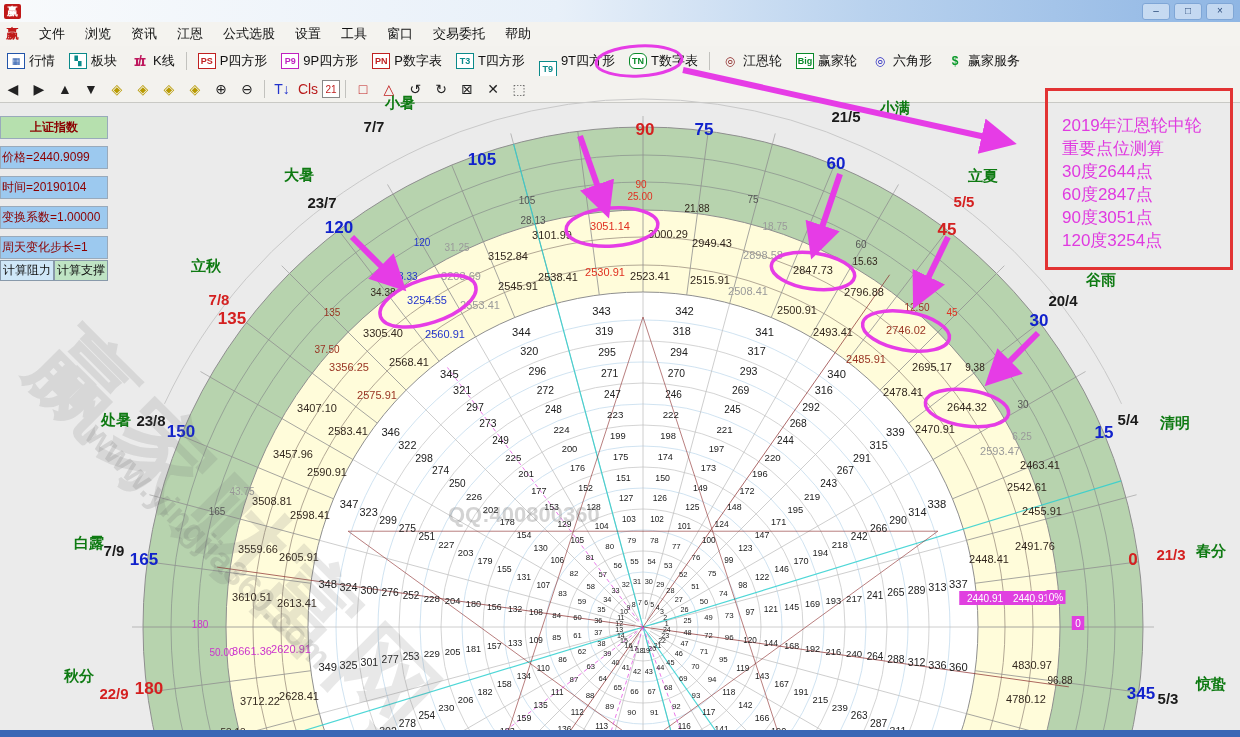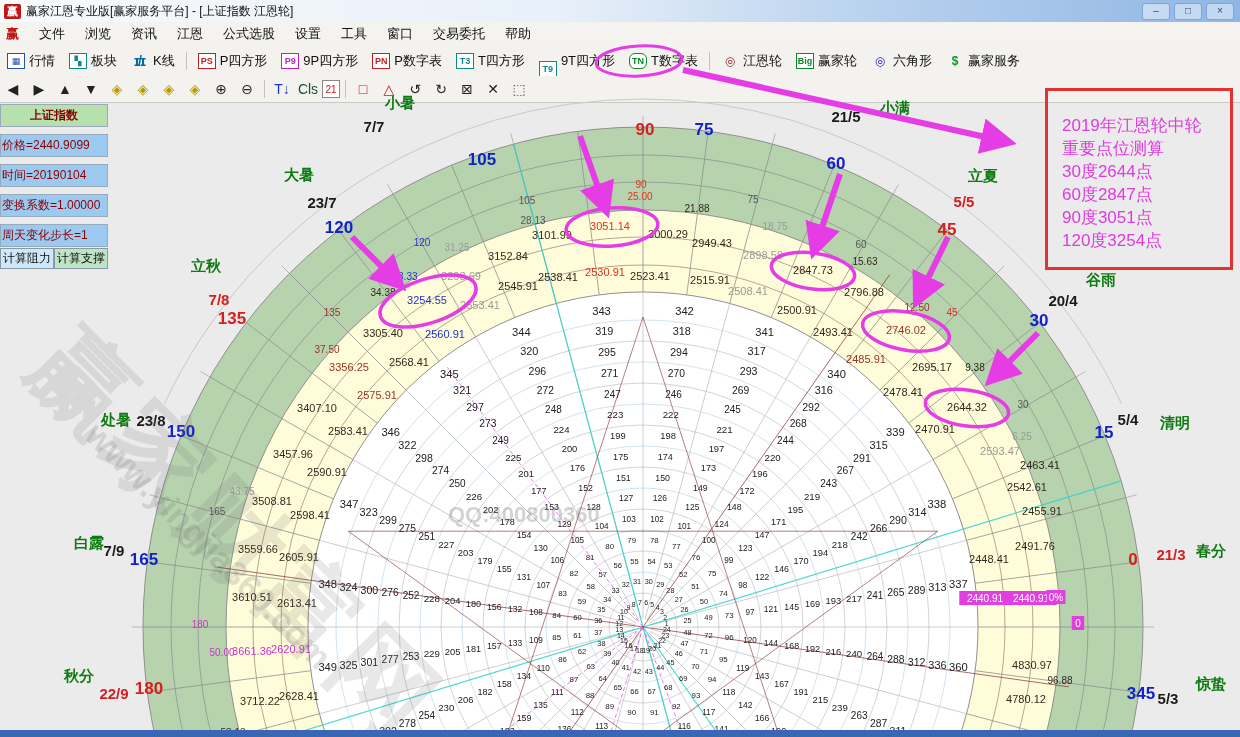--- a/index.html
+++ b/index.html
@@ -22,21 +22,21 @@
     display:flex;align-items:center;font-size:13px;color:#111;border-bottom:1px solid #d4d4d0;}
   .tb1item{display:flex;align-items:center;gap:4px;padding:0 7px;height:24px;}
   .tbicon{display:inline-block;min-width:16px;height:14px;line-height:14px;font-size:9px;
     font-weight:bold;text-align:center;border:1px solid #888;background:#fff;}
   #toolbar2{position:absolute;left:0;top:76px;width:1240px;height:26px;background:#f3f2ee;
     display:flex;align-items:center;border-bottom:1px solid #c9c9c5;}
   .tb2item{min-width:24px;height:22px;display:flex;align-items:center;justify-content:center;
     font-size:14px;color:#222;margin:0 1px;}
   .tb2sep{width:1px;height:18px;background:#c2c2be;margin:0 4px;}
   
-  #infopanel{position:absolute;left:0;top:104px;width:108px;z-index:30;font-size:12px;}
+  #infopanel{position:absolute;left:0;top:116px;width:108px;z-index:30;font-size:12px;}
   #infopanel .hdr{background:#b6e0ae;color:#8b0000;font-weight:bold;text-align:center;
     padding:2px 0;border:1px solid #9ab;}
   #infopanel .row{background:#9cc9ef;color:#8b0000;padding:2px 1px;margin-top:7px;
     border:1px solid #9ab;white-space:nowrap;overflow:hidden;}
   #infopanel .btns{display:flex;margin-top:1px;}
   #infopanel .btns button{flex:1;font-size:12px;padding:1px 0;border:1px solid #89a;
     color:#111;font-family:inherit;}
   #infopanel .btns .b1{background:#cfe7f8;}
   #infopanel .btns .b2{background:#bfe4c4;}
   
@@ -52,21 +52,20 @@
   
   #wheelsvg{position:absolute;left:0;top:0;z-index:5;}
   #annosvg{position:absolute;left:0;top:0;z-index:40;pointer-events:none;}
   #statusbar{position:absolute;left:0;top:730px;width:1240px;height:7px;background:#3a67b5;z-index:45;}
 </style>
 </head>
 <body>
 
 <div id="titlebar">
   <span class="logo">赢</span>
-  <span>赢家江恩专业版[赢家服务平台] - [上证指数 江恩轮]</span>
   <span class="winbtns">
       <span class="winbtn">–</span>
       <span class="winbtn">□</span>
       <span class="winbtn">×</span>
     </span>
 </div>
 
 <div id="menubar">
   <span class="logo">赢</span>
 <span class="menuitem">文件</span>
@@ -84,21 +83,21 @@
 <div id="toolbar1">
     <span class="tb1item">
       <span class="tbicon" style="color: rgb(34, 85, 170); border-color: rgb(34, 85, 170);">▦</span>
       <span>行情</span>
     </span>
     <span class="tb1item">
       <span class="tbicon" style="color: rgb(10, 138, 138); border-color: rgb(10, 138, 138);">▚</span>
       <span>板块</span>
     </span>
     <span class="tb1item">
-      <span class="tbicon" style="color: #0369a1; border-color: transparent; background: transparent; font-size: 15px;">ɪ̸ɪ</span>
+      <span class="tbicon" style="color: #be185d; border-color: transparent; background: transparent; font-size: 15px;">ɪ̸ɪ</span>
       <span>K线</span>
     </span>
     <span class="tb2sep"></span>
     <span class="tb1item">
       <span class="tbicon" style="color: rgb(192, 32, 32); border-color: rgb(192, 32, 32);">PS</span>
       <span>P四方形</span>
     </span>
     <span class="tb1item">
       <span class="tbicon" style="color: rgb(192, 32, 192); border-color: rgb(192, 32, 192);">P9</span>
       <span>9P四方形</span>
@@ -143,21 +142,21 @@
     <span class="tb2item" style="color: rgb(34, 34, 34);">▲</span>
     <span class="tb2item" style="color: rgb(34, 34, 34);">▼</span>
     <span class="tb2item" style="color: rgb(184, 154, 0);">◈</span>
     <span class="tb2item" style="color: rgb(184, 154, 0);">◈</span>
     <span class="tb2item" style="color: rgb(184, 154, 0);">◈</span>
     <span class="tb2item" style="color: rgb(184, 154, 0);">◈</span>
     <span class="tb2item" style="color: rgb(34, 34, 34);">⊕</span>
     <span class="tb2item" style="color: rgb(34, 34, 34);">⊖</span>
     <span class="tb2sep"></span>
     <span class="tb2item" style="color: rgb(34, 51, 204);">T↓</span>
-    <span class="tb2item" style="color: #14532d;">Cls</span>
+    <span class="tb2item" style="color: #b91c1c;">Cls</span>
     <span class="tb2item" style="color: rgb(192, 32, 32); border: 1px solid rgb(136, 136, 136); background: rgb(255, 255, 255); font-size: 10px; min-width: 16px; height: 16px;">21</span>
     <span class="tb2sep"></span>
     <span class="tb2item" style="color: rgb(192, 32, 32);">□</span>
     <span class="tb2item" style="color: rgb(192, 32, 32);">△</span>
     <span class="tb2item" style="color: rgb(34, 34, 34);">↺</span>
     <span class="tb2item" style="color: rgb(34, 34, 34);">↻</span>
     <span class="tb2item" style="color: rgb(34, 34, 34);">⊠</span>
     <span class="tb2item" style="color: rgb(34, 34, 34);">✕</span>
     <span class="tb2item" style="color: rgb(85, 85, 85);">⬚</span>
   </div>

